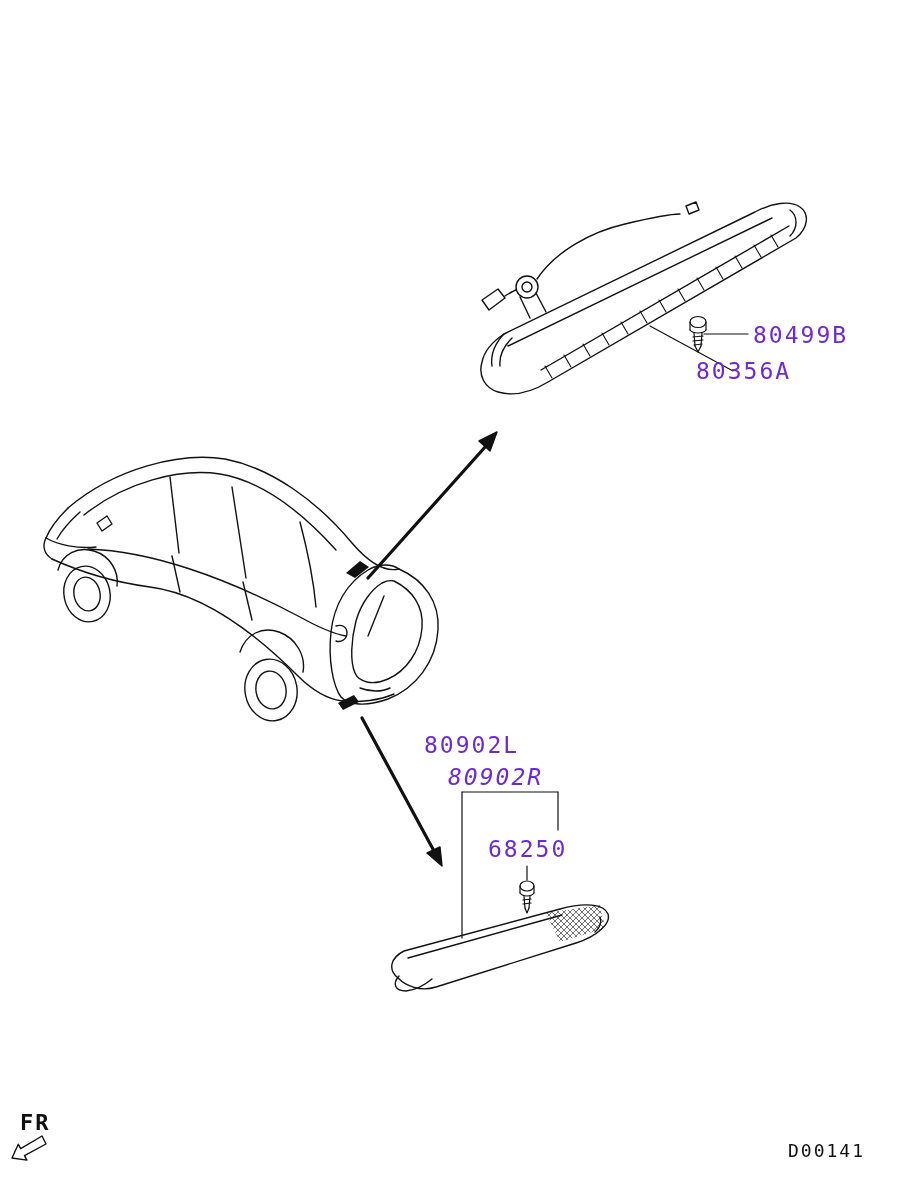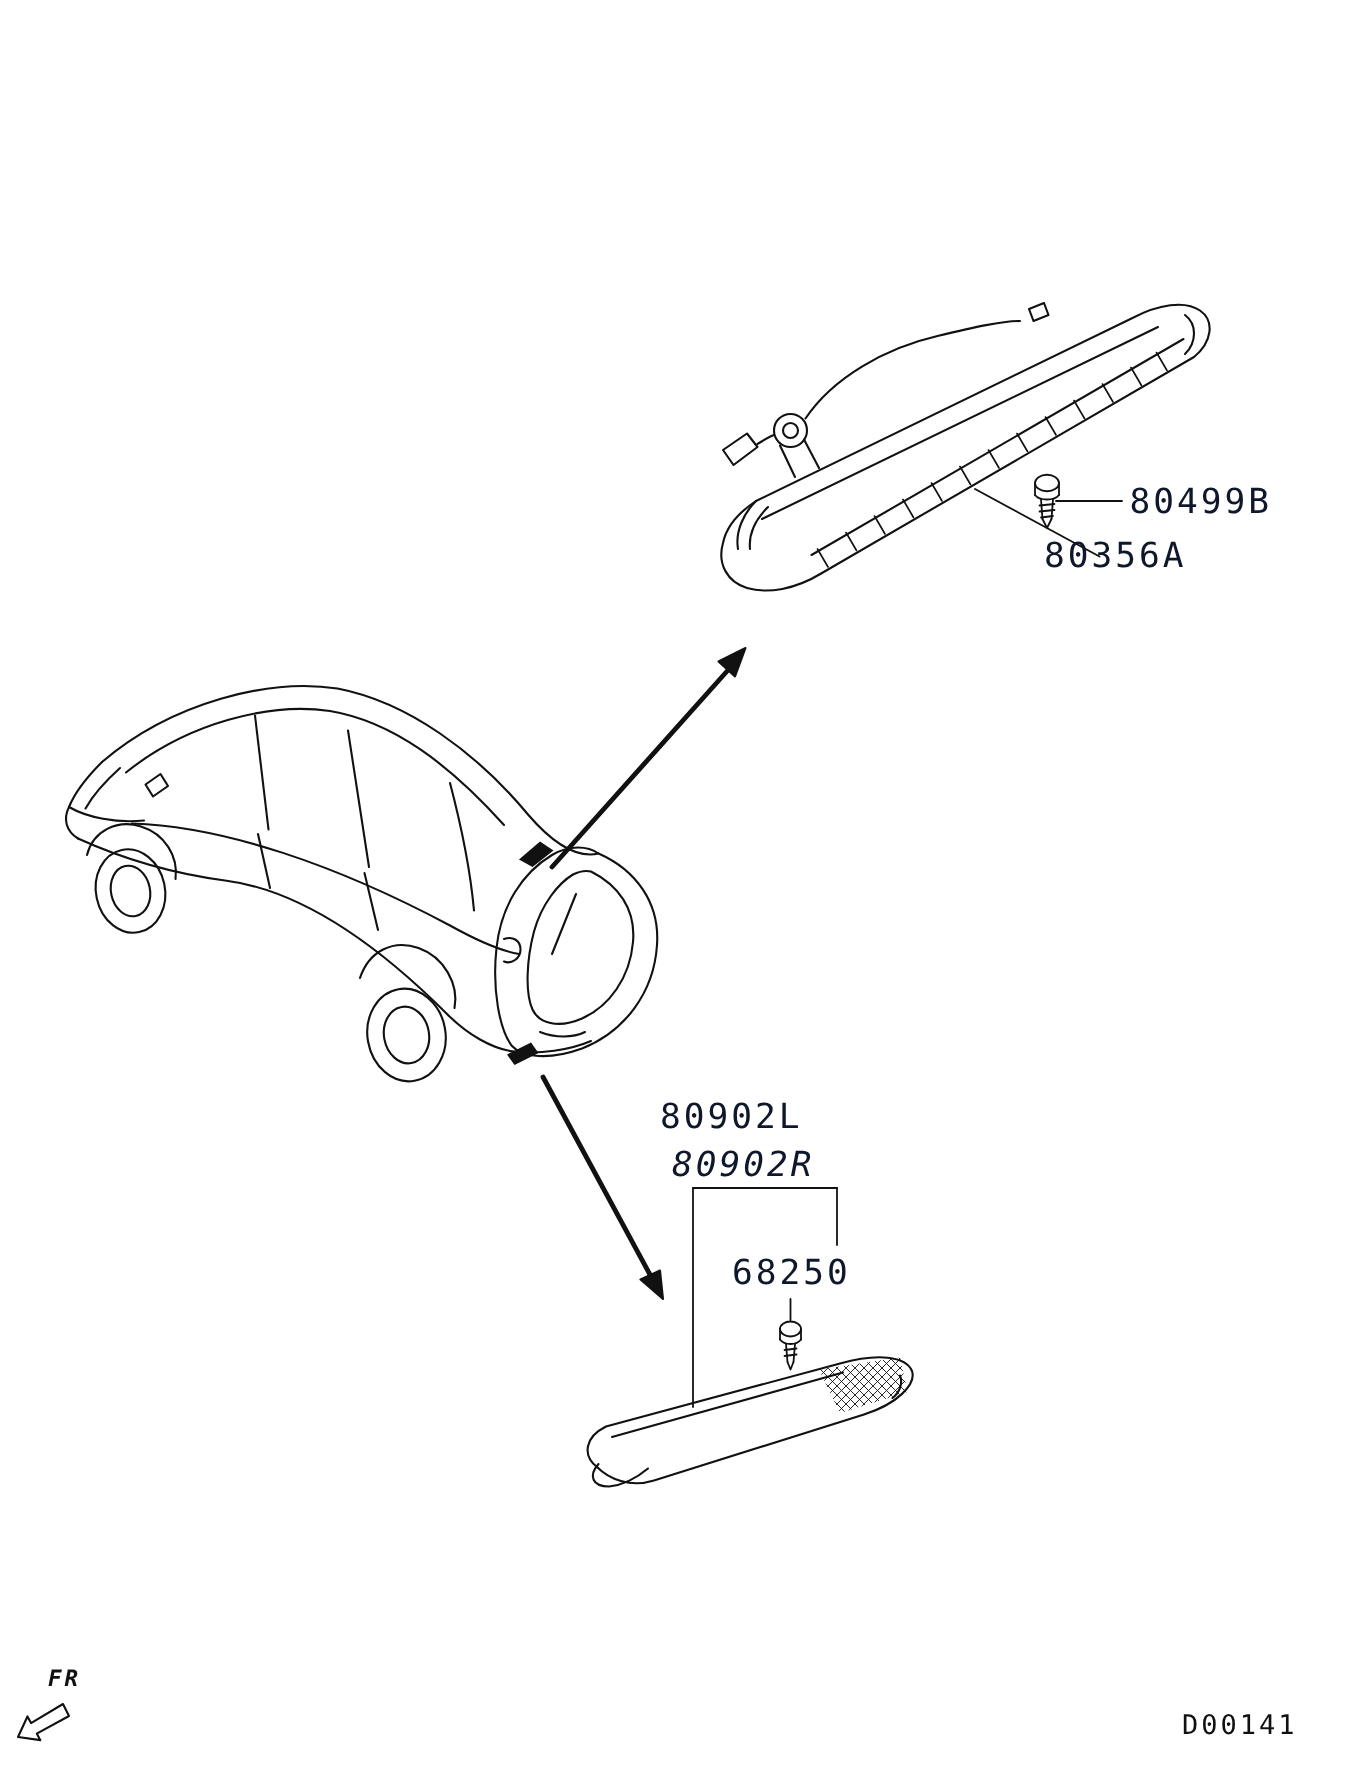--- a/index.html
+++ b/index.html
@@ -13,30 +13,29 @@
     color: #111111;
     overflow: hidden;
   }
   .sheet svg { position: absolute; left: 0; top: 0; }
   .callout {
     position: absolute;
     font-size: 23px;
     letter-spacing: 2px;
     line-height: 26px;
     white-space: nowrap;
-    color: #0f172a;
+    color: #6d28d9;
   }
   .fr-label {
     position: absolute;
-    left: 32px;
+    left: 20px;
     top: 1110px;
-    font-size: 15px;
+    font-size: 22px;
     letter-spacing: 2px;
     font-weight: bold;
-    font-style: italic;
   }
   .diagram-code {
     position: absolute;
     left: 788px;
     top: 1140px;
     font-size: 18px;
     letter-spacing: 2px;
   }
 </style>
 </head>
@@ -174,21 +173,21 @@
 
     <g>
       <path d="M42,1136 L20.7,1148.7 L18.3,1144.3 L12,1158 L26.9,1160.1 L24.5,1155.7 L46,1144 Z" fill="#ffffff"></path>
     </g>
   </svg>
 
   <div class="callout" style="left:753px; top:322px;">80499B</div>
 
   <div class="callout" style="left:696px; top:358px;">80356A</div>
 
-  <div class="callout" style="left:440px; top:732px;">80902L</div>
+  <div class="callout" style="left:424px; top:732px;">80902L</div>
 
   <div class="callout" style="left:448px; top:764px;font-style:italic;">80902R</div>
 
   <div class="callout" style="left:488px; top:836px;">68250</div>
 
   <div class="fr-label">FR</div>
 
   <div class="diagram-code">D00141</div>
 
 </div>

